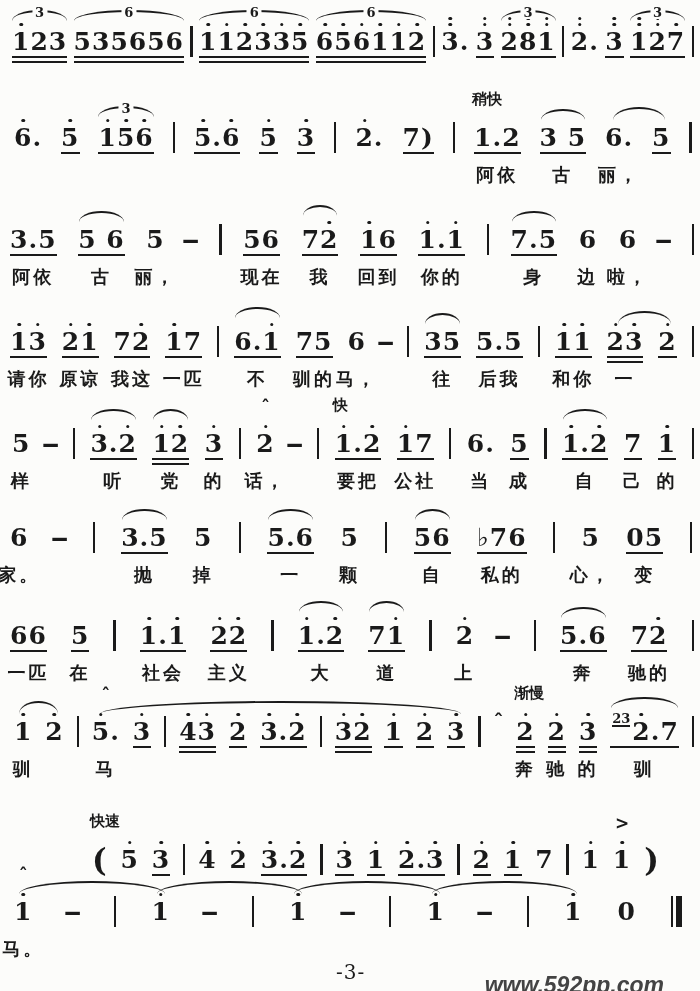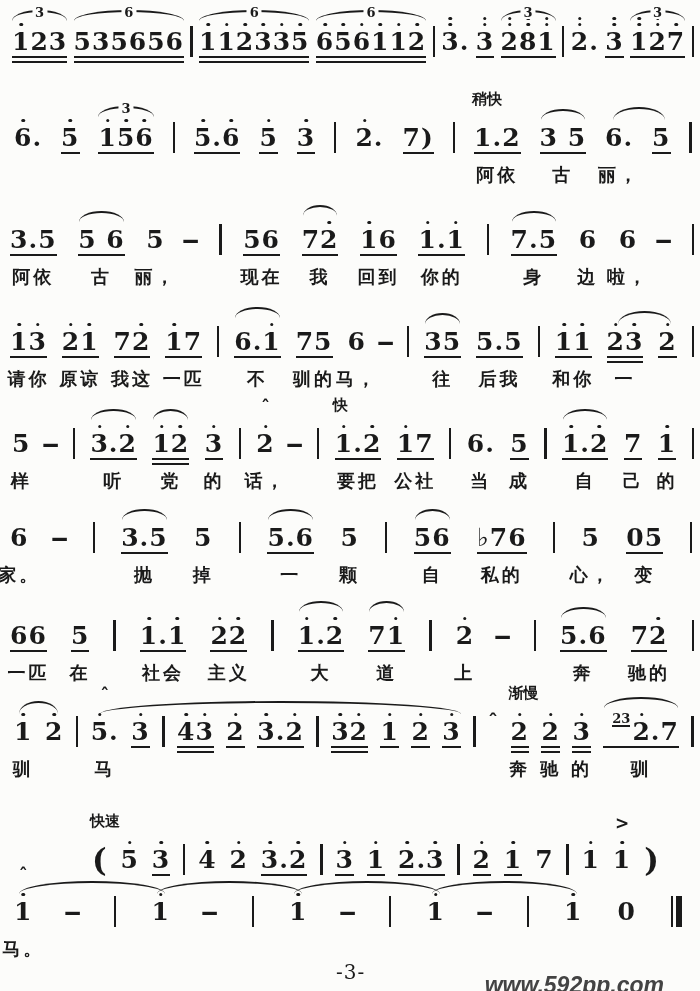--- a/index.html
+++ b/index.html
@@ -33,21 +33,21 @@
        font:700 15px "Liberation Sans",sans-serif;white-space:nowrap;z-index:3;}
   .ly{position:absolute;top:calc(100% + 9px);left:50%;transform:translateX(-50%);
        font:700 18px "Liberation Sans",sans-serif;white-space:nowrap;letter-spacing:3px;}
   .bar{width:2.3px;height:31px;background:var(--ink);margin-bottom:1px;}
   .final{flex-direction:row;gap:3px;align-items:stretch;height:31px;margin-bottom:1px;}
   .fb1{width:2.3px;background:var(--ink);}
   .fb2{width:5.5px;background:var(--ink);}
   .mark{font:700 20px "DejaVu Sans",sans-serif;transform:translateY(-20px);line-height:14px;}
   .paren .txt{font-size:31px;}
   .dash .txt{transform:scaleX(1.9);font-weight:900;}
-  .gr{font:700 13px "DejaVu Serif",serif;align-self:flex-start;margin:-6px 2px 0 9px;
+  .gr{font:700 13px "DejaVu Serif",serif;align-self:flex-start;margin:-6px 2px 0 2px;
       line-height:13px;border-bottom:2px solid var(--ink);letter-spacing:0;}
   .xarc{position:absolute;height:11px;border-top:2.2px solid var(--ink);
       border-radius:50% 50% 0 0/100% 100% 0 0;top:-15px;z-index:1;}
   #footer{position:absolute;top:956px;left:0;right:0;height:32px;}
   #pagenum{position:absolute;left:336px;top:4px;font:400 20px "DejaVu Serif",serif;letter-spacing:1px;}
   #watermark{position:absolute;right:36px;top:16px;font:700 italic 23px "Liberation Sans",sans-serif;color:var(--wm);}
 </style>
 </head>
 <body>
 

